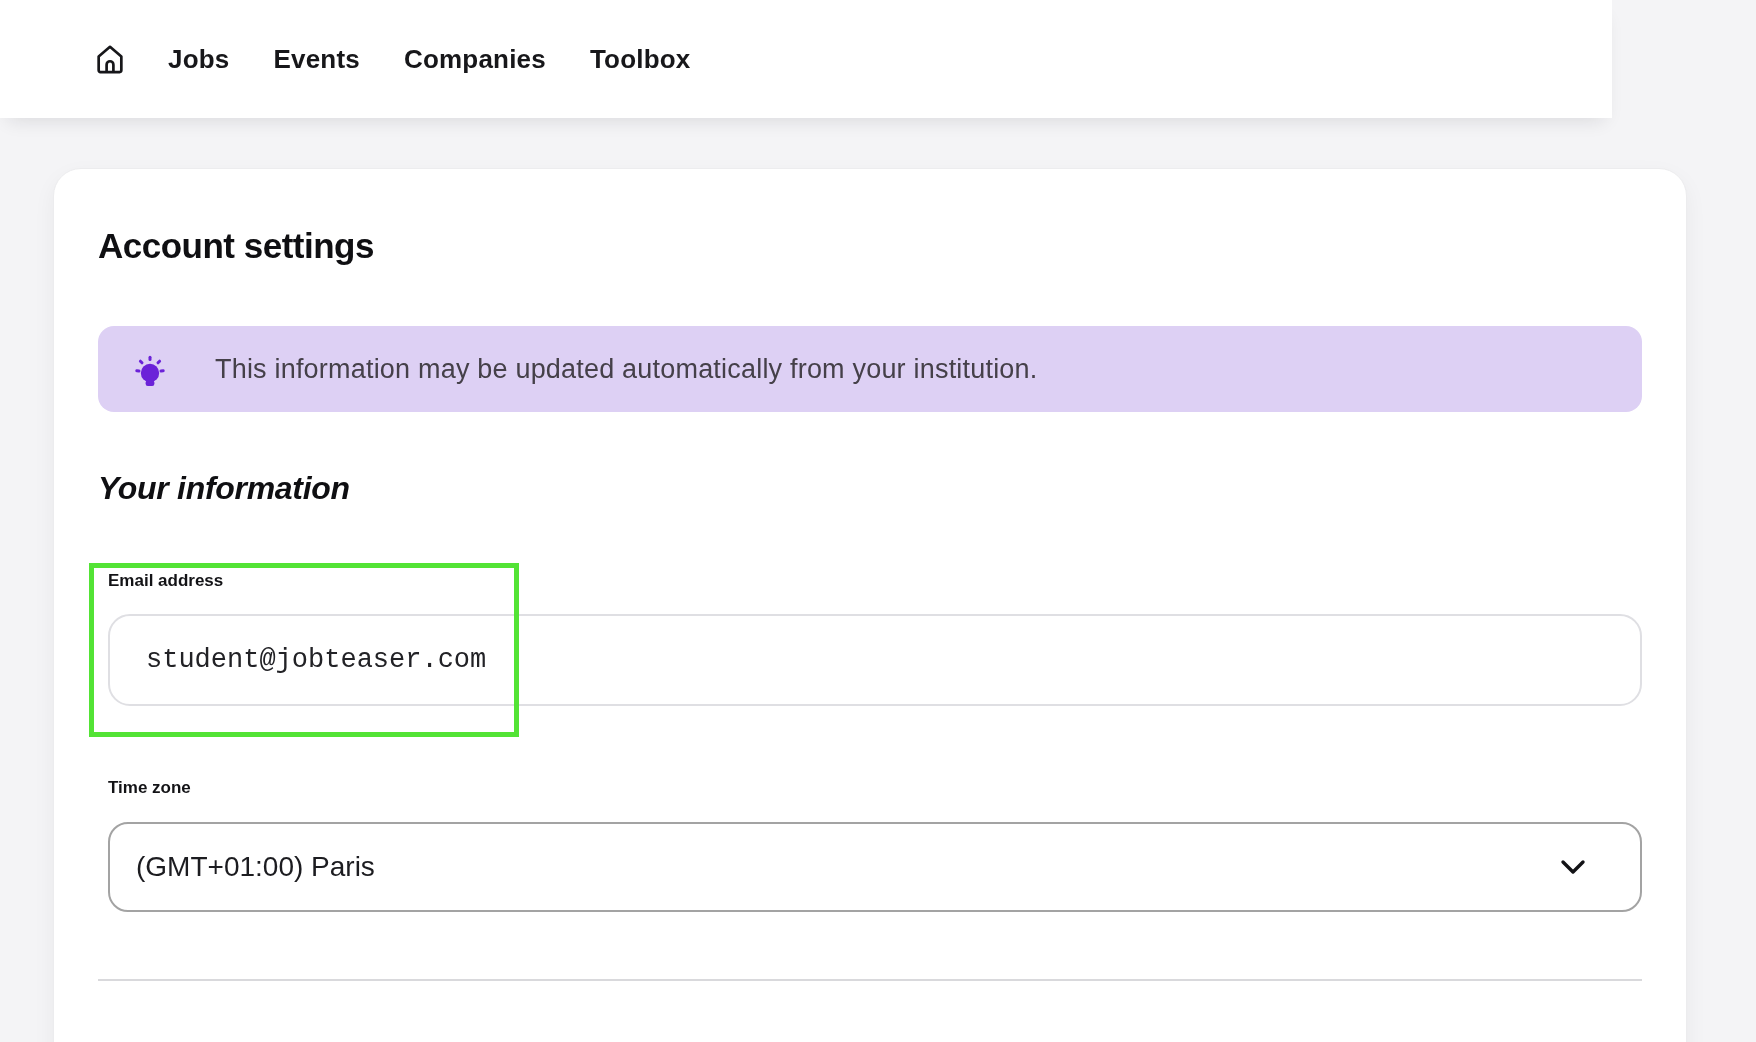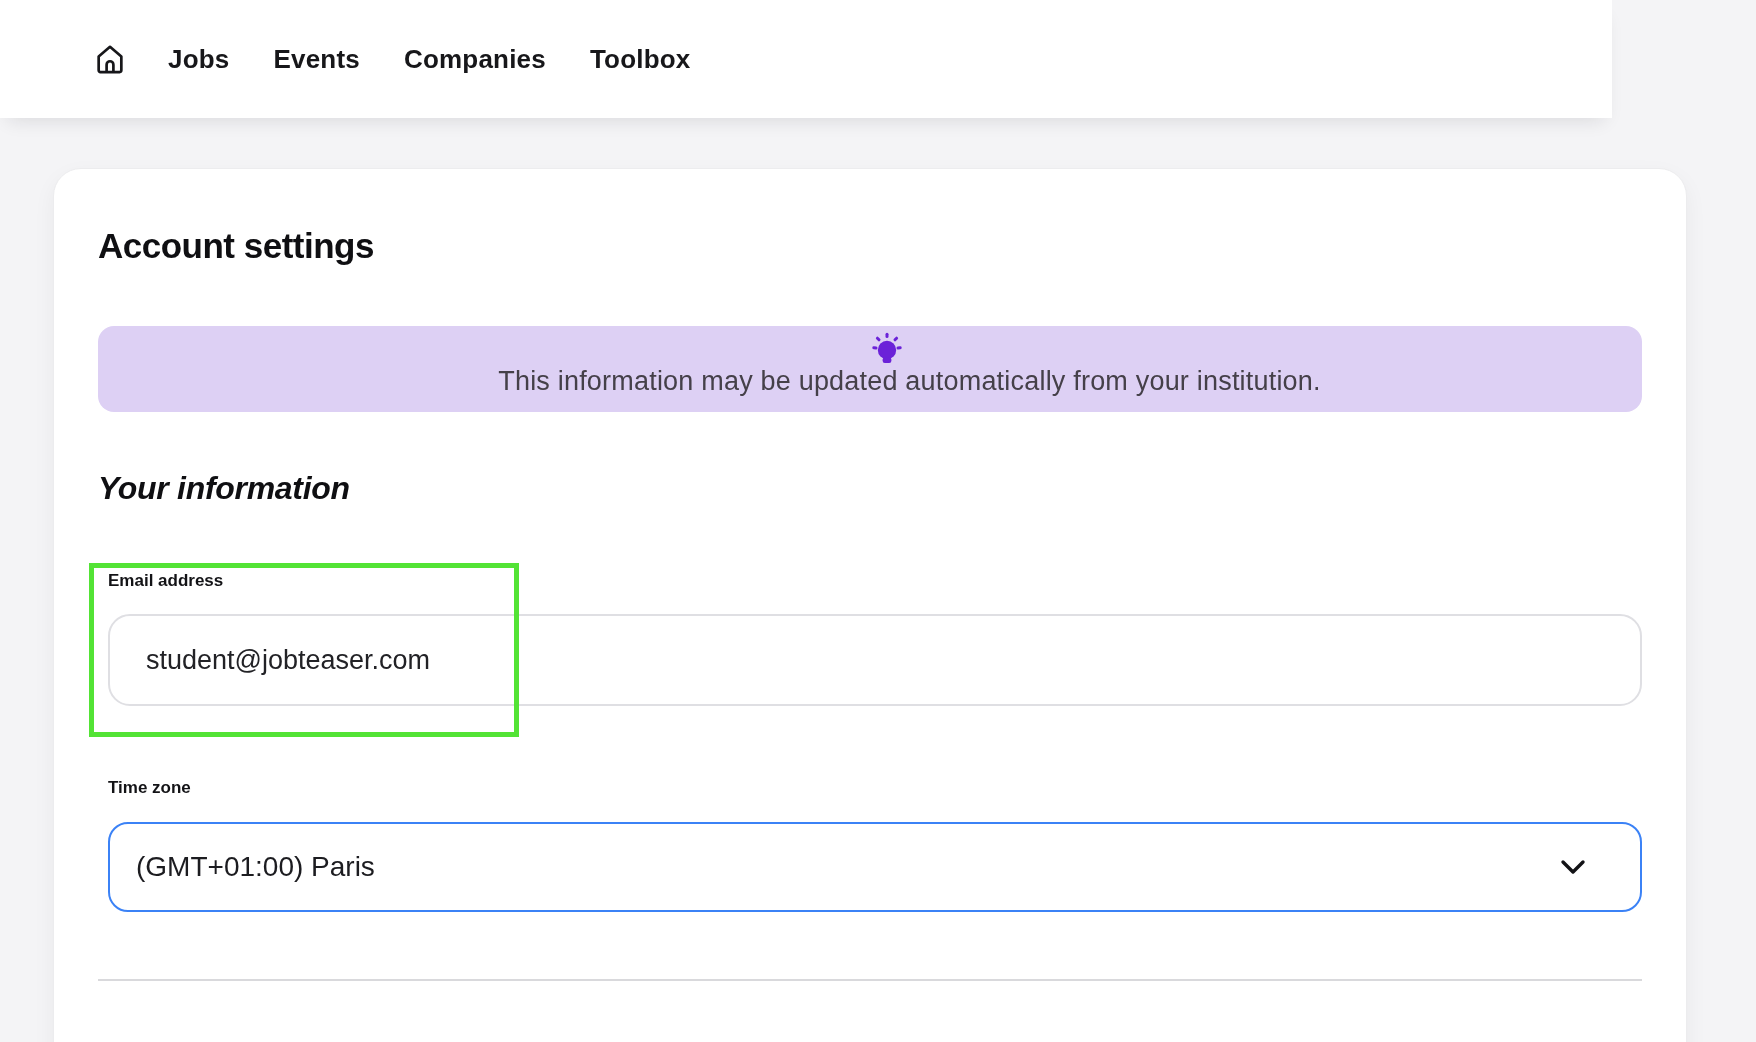--- a/index.html
+++ b/index.html
@@ -55,21 +55,20 @@
   }
 
   
   .banner {
     margin-top: 60px;
     height: 86px;
     background: #ddd0f4;
     border-radius: 16px;
     display: flex; align-items: center;
     padding-left: 33px;
-    flex-direction: column;
   }
   .banner-icon { flex: 0 0 auto; width: 38px; height: 40px; display:flex; align-items:center; justify-content:center; }
   .banner-text {
     margin-left: 46px;
     font-size: 27px;
     color: #454049;
     letter-spacing: 0.2px;
   }
 
   .section-title {
@@ -92,32 +91,32 @@
   }
 
   .text-input {
     display: block;
     margin-top: 23px;
     width: 100%;
     height: 92px;
     border: 2px solid #dfdfe3;
     border-radius: 22px;
     background: #ffffff;
-    font-family: Liberation Sans, sans-serif;
+    font-family: Liberation Mono, monospace;
     font-size: 27px;
     color: #222226;
     padding: 0 36px;
     outline: none;
   }
 
   .select-box {
     margin-top: 24px;
     width: 100%;
     height: 90px;
-    border: 2px solid #3b82f6;
+    border: 2px solid #a3a3a3;
     border-radius: 20px;
     background: #ffffff;
     display: flex; align-items: center; justify-content: space-between;
     padding: 0 50px 0 26px;
     cursor: pointer;
   }
   .select-value {
     font-size: 28px;
     color: #1c1c20;
   }

